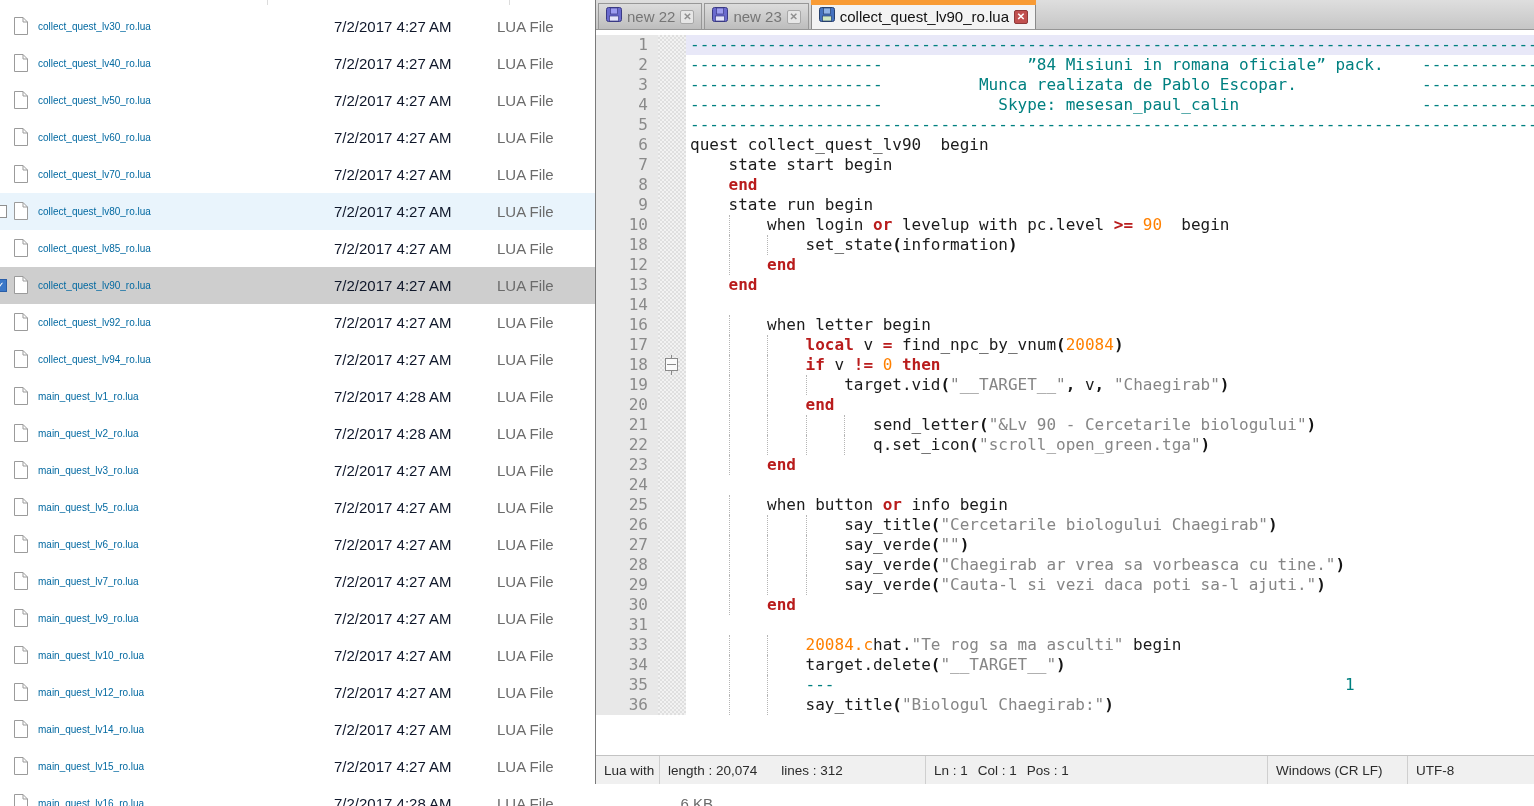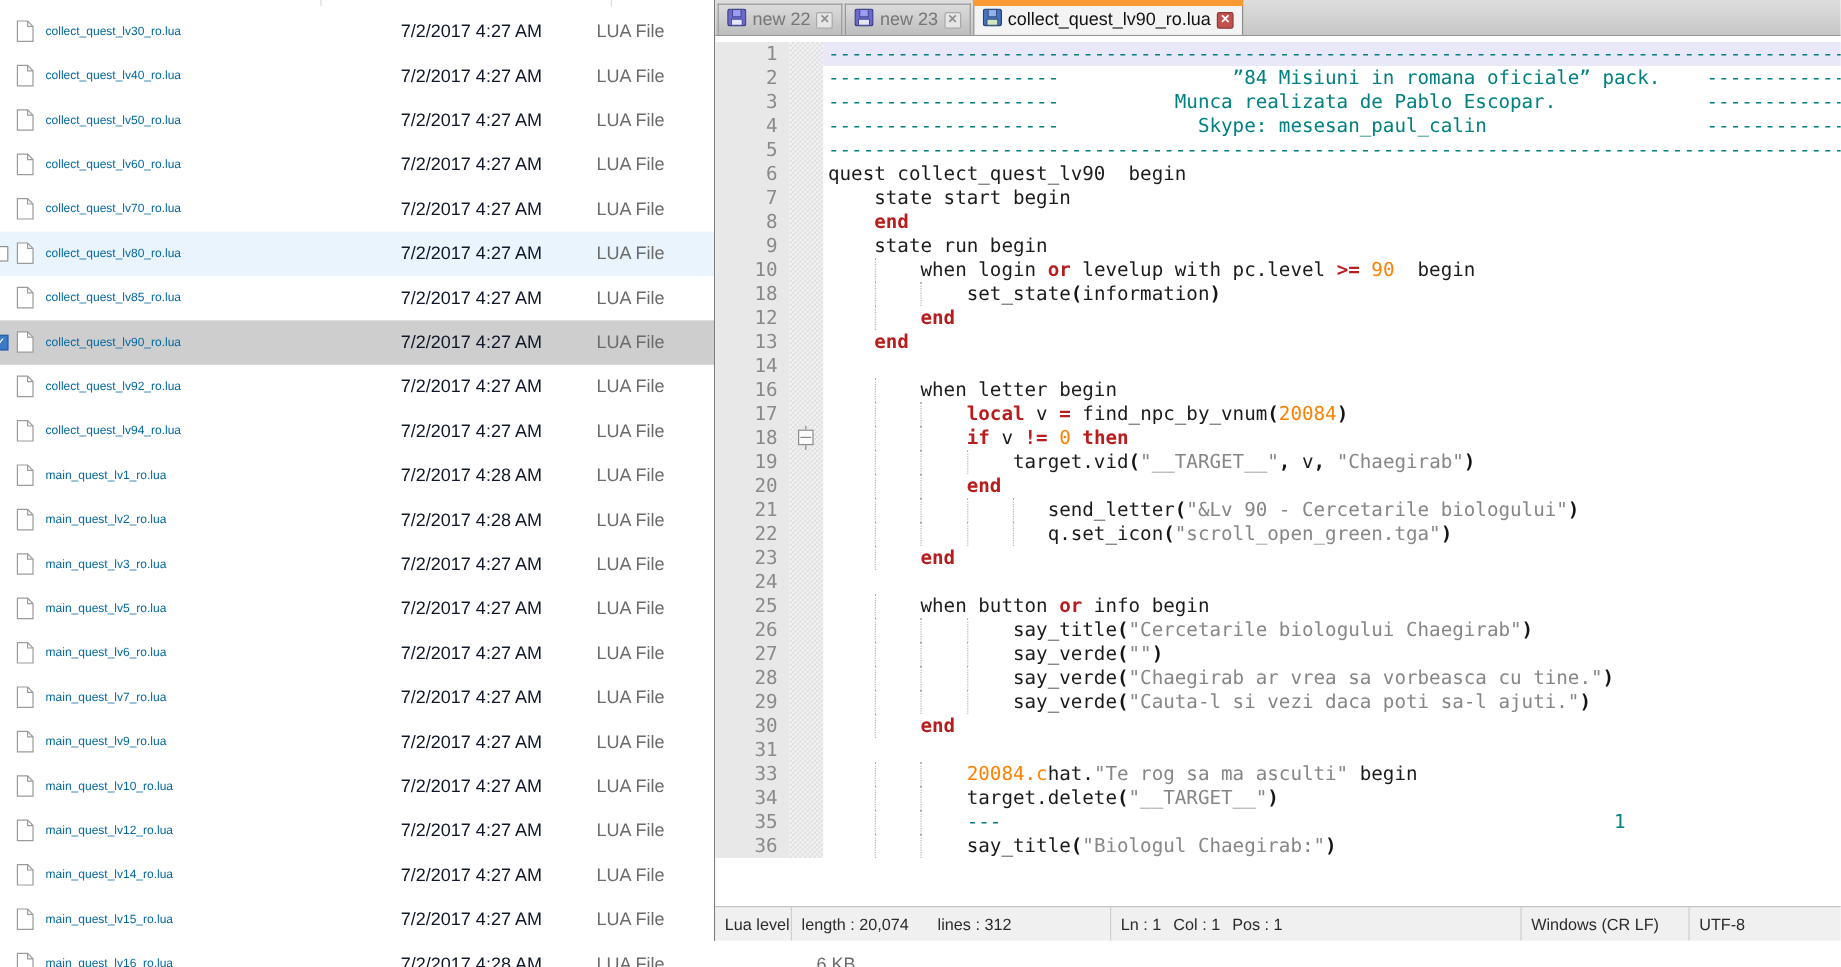--- a/index.html
+++ b/index.html
@@ -482,21 +482,21 @@
           <span class="ctext"><span class="guide" style="left: calc(4ch + 4px);"></span><span class="guide" style="left: calc(8ch + 4px);"></span><span class="tk-c">            ---                                                     1</span></span>
         </div>
         <div class="cline">
           <span class="ln">36</span>
           <span class="fm"></span>
           <span class="ctext"><span class="guide" style="left: calc(4ch + 4px);"></span><span class="guide" style="left: calc(8ch + 4px);"></span><span class="tk-t">            say_title</span><span class="tk-o">(</span><span class="tk-s">"Biologul Chaegirab:"</span><span class="tk-o">)</span></span>
         </div>
       </div>
     <div class="statusbar">
       <div class="sseg s1 sep">
-        <span>Lua level</span>
+        <span>Lua with</span>
       </div>
       <div class="sseg s2 sep">
         <span>length : 20,074</span>
         <span>lines : 312</span>
       </div>
       <div class="sseg s3 sep">
         <span>Ln : 1</span>
         <span>Col : 1</span>
         <span>Pos : 1</span>
       </div>

